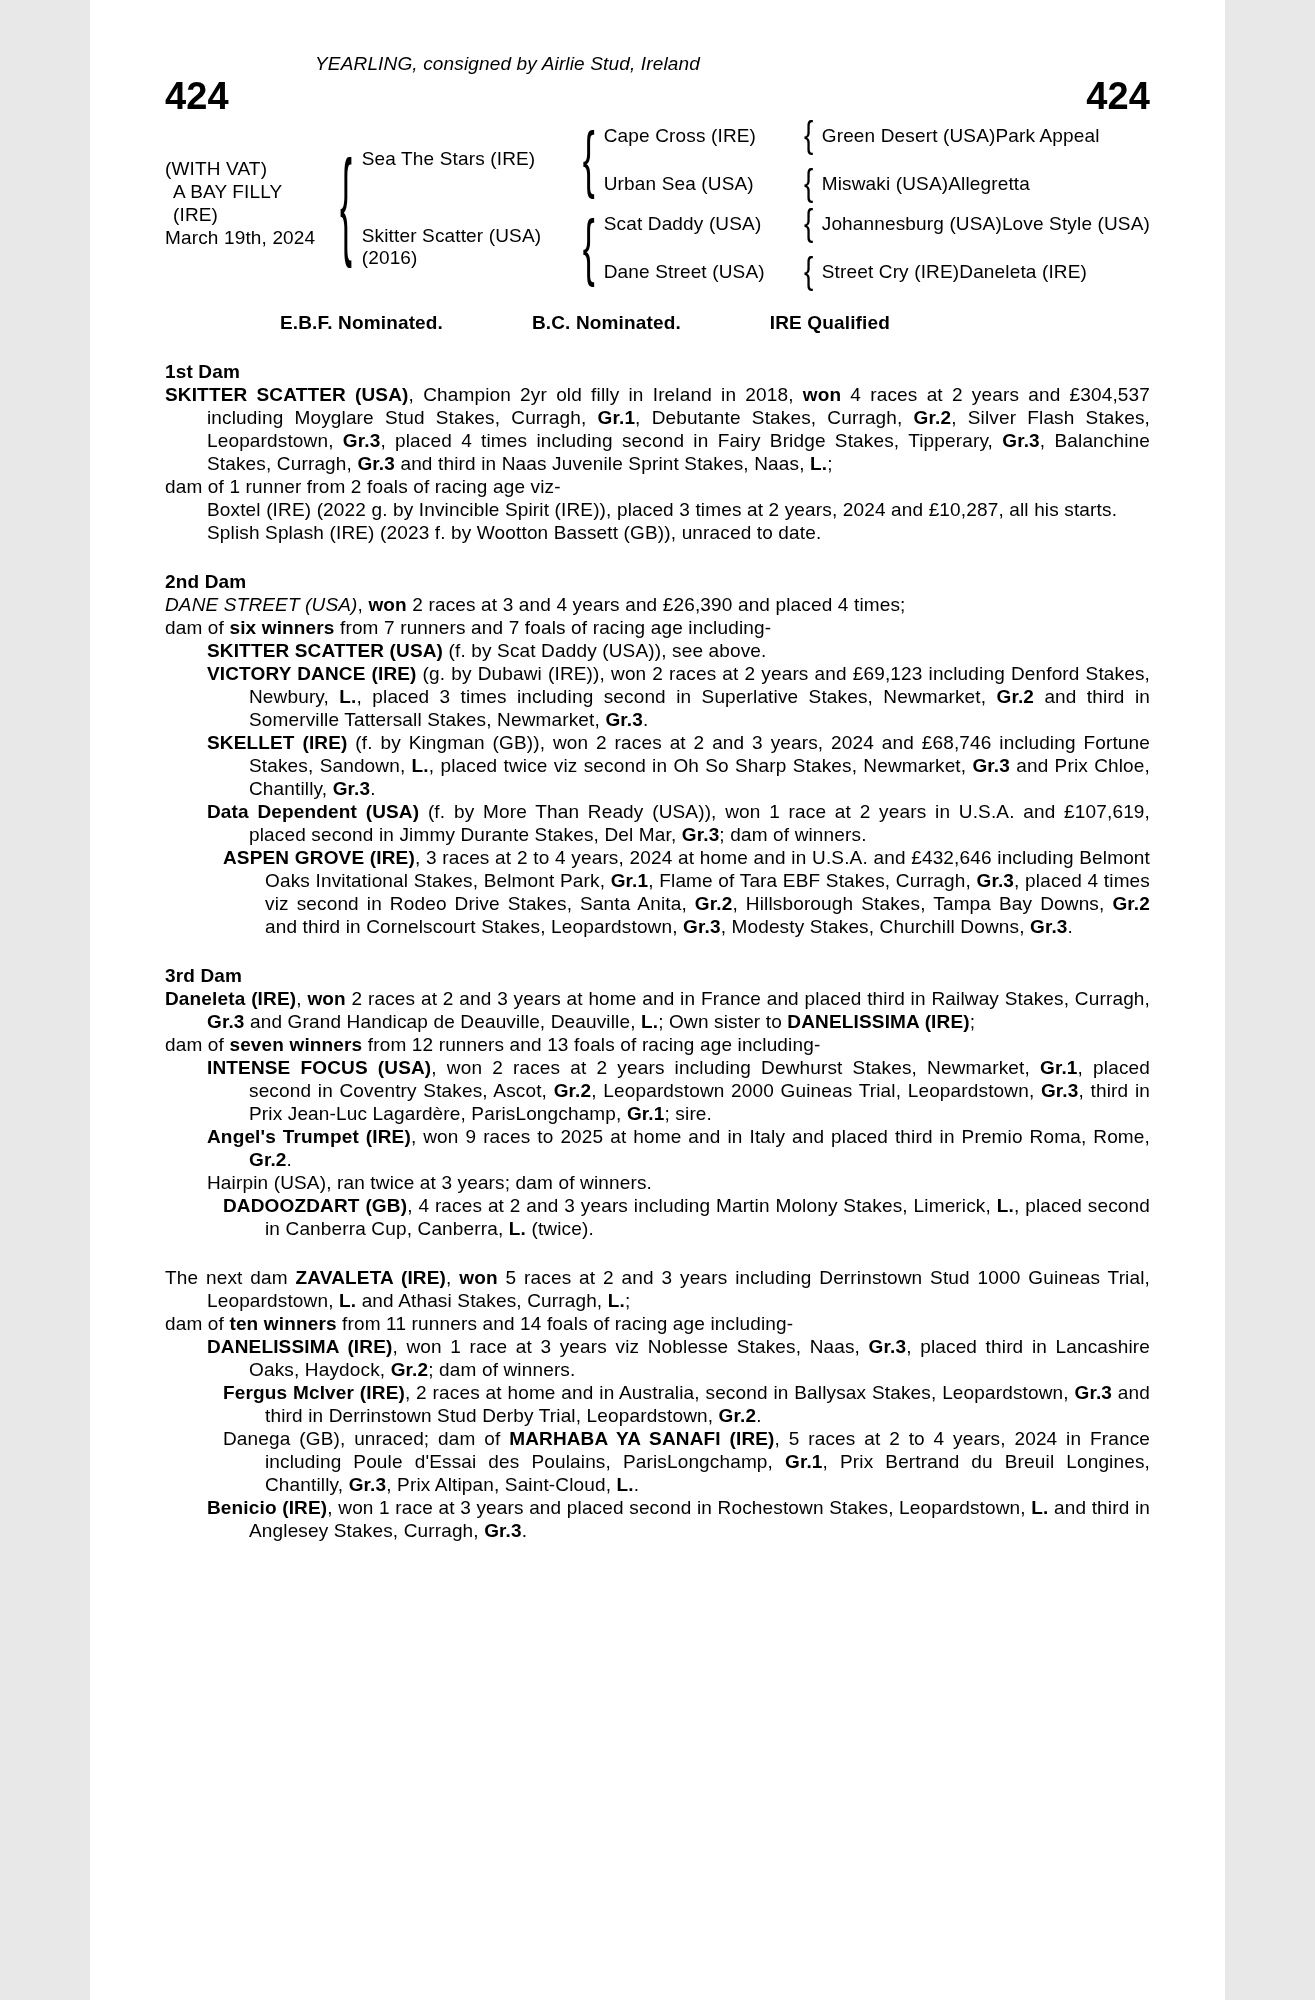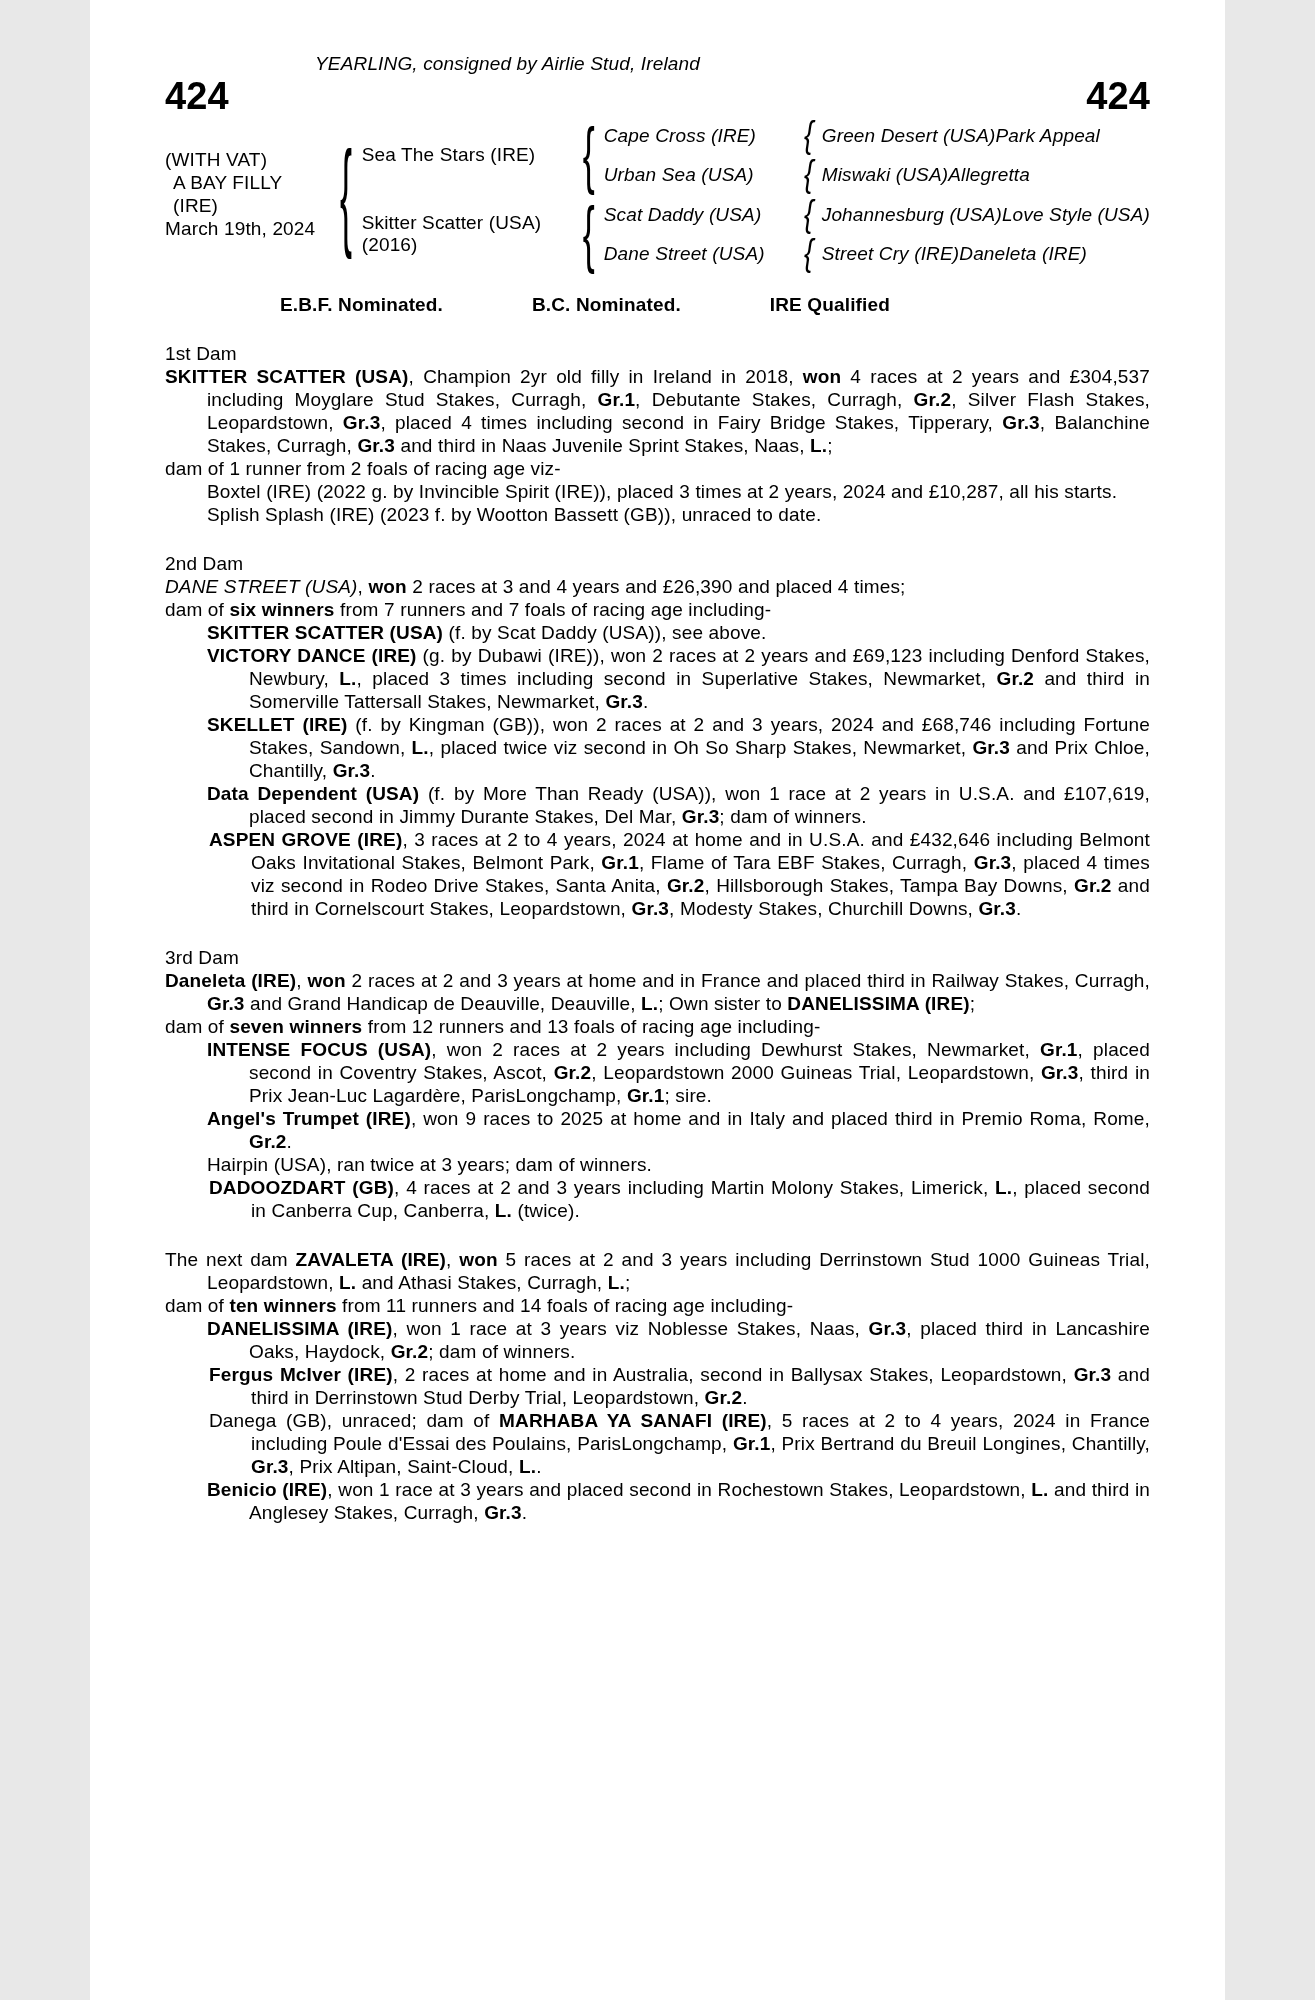--- a/index.html
+++ b/index.html
@@ -14,38 +14,38 @@
   .lot-row{display:flex;justify-content:space-between;align-items:flex-start;margin-top:2px;gap:24px;}
   .lot-num{font-size:38px;font-weight:bold;line-height:38px;}
   .stand-line{font-weight:bold;margin-top:12px;}
   
   .pedigree{display:flex;align-items:center;margin-top:6px;}
   .ped-subject{width:225px;line-height:23px;}
   .ped-subject .filly{font-weight:normal;margin-left:8px;}
   .gen2col{display:flex;flex-direction:column;row-gap:12px;}
   .gen2{display:flex;align-items:center;}
   .g2name{width:212px;line-height:22px;}
-  .gen3col{display:flex;flex-direction:column;row-gap:11px;font-style:italic;}
+  .gen3col{display:flex;flex-direction:column;row-gap:20px;}
   .gen3{display:flex;align-items:center;}
   .g3name{width:192px;line-height:21px;white-space:nowrap;}
   .gen4col{display:flex;flex-direction:row;}
   .gen4col .gp{line-height:21px;white-space:nowrap;}
   .brace{display:flex;align-items:center;justify-content:center;font-weight:400;line-height:1;}
   .brace1{font-size:36px;transform:scaleY(3.3);width:26px;margin:0 6px;}
   .brace2{font-size:36px;transform:scaleY(2.05);width:22px;margin:0 4px;}
   .brace3{font-size:28px;transform:scaleY(1.3);width:18px;margin:0 4px;}
   
   .noms{display:flex;justify-content:space-between;width:610px;margin:26px 0 6px 115px;font-weight:bold;}
   
   .section{margin-top:26px;}
-  .dam-heading{font-weight:normal;}
+  .dam-heading{font-weight:bold;}
   .para{margin:0;text-align:justify;}
   .ind0{padding-left:42px;text-indent:-42px;}
   .ind1{margin-left:42px;padding-left:42px;text-indent:-42px;}
-  .ind2{margin-left:44px;padding-left:42px;text-indent:-42px;}
+  .ind2{margin-left:58px;padding-left:42px;text-indent:-42px;}
   .b{font-weight:bold;}
   .i{font-style:italic;}
 </style>
 </head>
 <body>
 
 <div class="page">
 
   <div class="consignor">YEARLING, consigned by Airlie Stud, Ireland</div>
 

